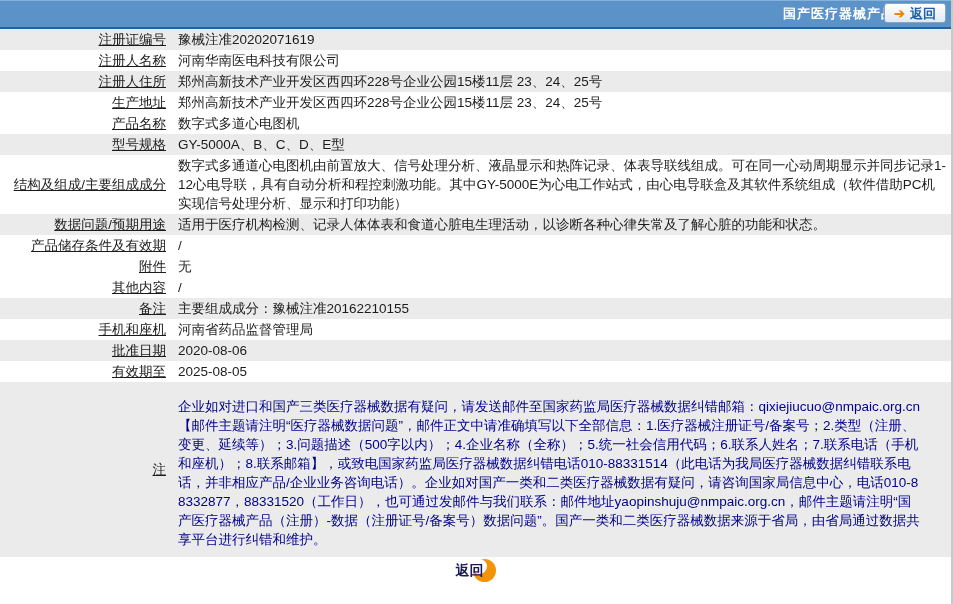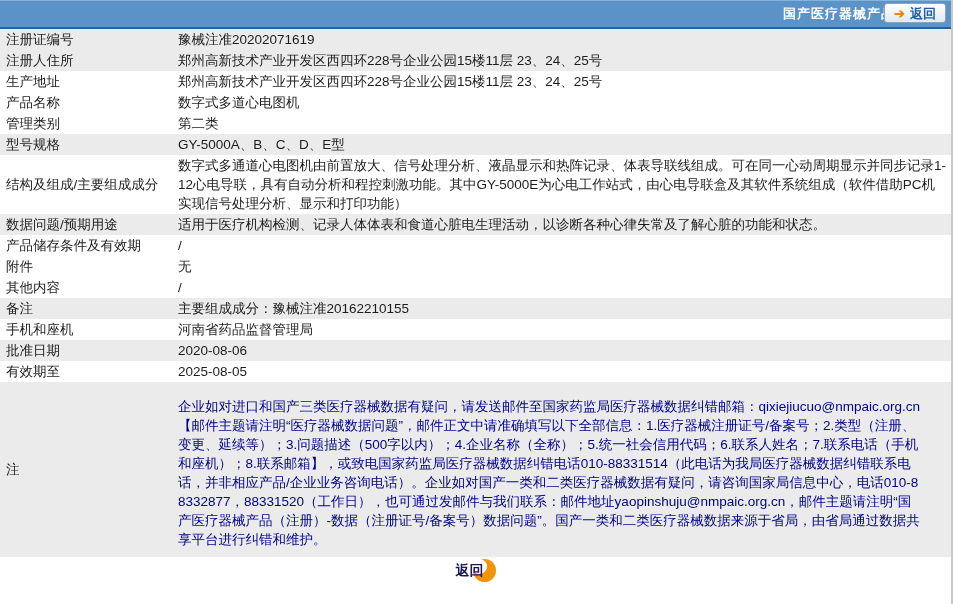--- a/index.html
+++ b/index.html
@@ -34,22 +34,23 @@
   .back-top .lbl   { color:#1c5fa8; font-size:13px; font-weight:bold; line-height:1; }
 
   
   table.info { width:953px; border-collapse:collapse; table-layout:fixed; }
   table.info td {
     font-size:13.5px; color:#1c1c1c;
     padding:1px 6px; line-height:19px;
     word-break:break-all;
   }
   td.label {
-    width:160px; text-align:left; vertical-align:middle;
+    width:160px; text-align:right; vertical-align:middle;
     padding-right:7px;
+    text-decoration:underline;
   }
   tr.gray  { background:#ebebeb; }
   tr.white { background:#ffffff; }
   tr.note-row td.value {
     color:#00008b;
     padding-top:15px; padding-bottom:8px; padding-right:29px;
   }
   tr.note-row td.label { vertical-align:middle; }
 
   
@@ -83,35 +84,35 @@
     <span class="lbl">返回</span>
   </div>
 </div>
 
 <table class="info">
   <tbody>
       <tr class="gray">
         <td class="label">注册证编号</td>
         <td class="value">豫械注准20202071619</td>
       </tr>
+      <tr class="white">
+        <td class="label">注册人名称</td>
+        <td class="value">河南华南医电科技有限公司</td>
+      </tr>
       <tr class="gray">
         <td class="label">注册人住所</td>
         <td class="value">郑州高新技术产业开发区西四环228号企业公园15楼11层 23、24、25号</td>
       </tr>
       <tr class="white">
         <td class="label">生产地址</td>
         <td class="value">郑州高新技术产业开发区西四环228号企业公园15楼11层 23、24、25号</td>
       </tr>
       <tr class="white">
         <td class="label">产品名称</td>
         <td class="value">数字式多道心电图机</td>
-      </tr>
-      <tr class="white">
-        <td class="label">管理类别</td>
-        <td class="value">第二类</td>
       </tr>
       <tr class="gray">
         <td class="label">型号规格</td>
         <td class="value">GY-5000A、B、C、D、E型</td>
       </tr>
       <tr class="white">
         <td class="label">结构及组成/主要组成成分</td>
         <td class="value">数字式多通道心电图机由前置放大、信号处理分析、液晶显示和热阵记录、体表导联线组成。可在同一心动周期显示并同步记录1-12心电导联，具有自动分析和程控刺激功能。其中GY-5000E为心电工作站式，由心电导联盒及其软件系统组成（软件借助PC机实现信号处理分析、显示和打印功能）</td>
       </tr>
       <tr class="gray">

